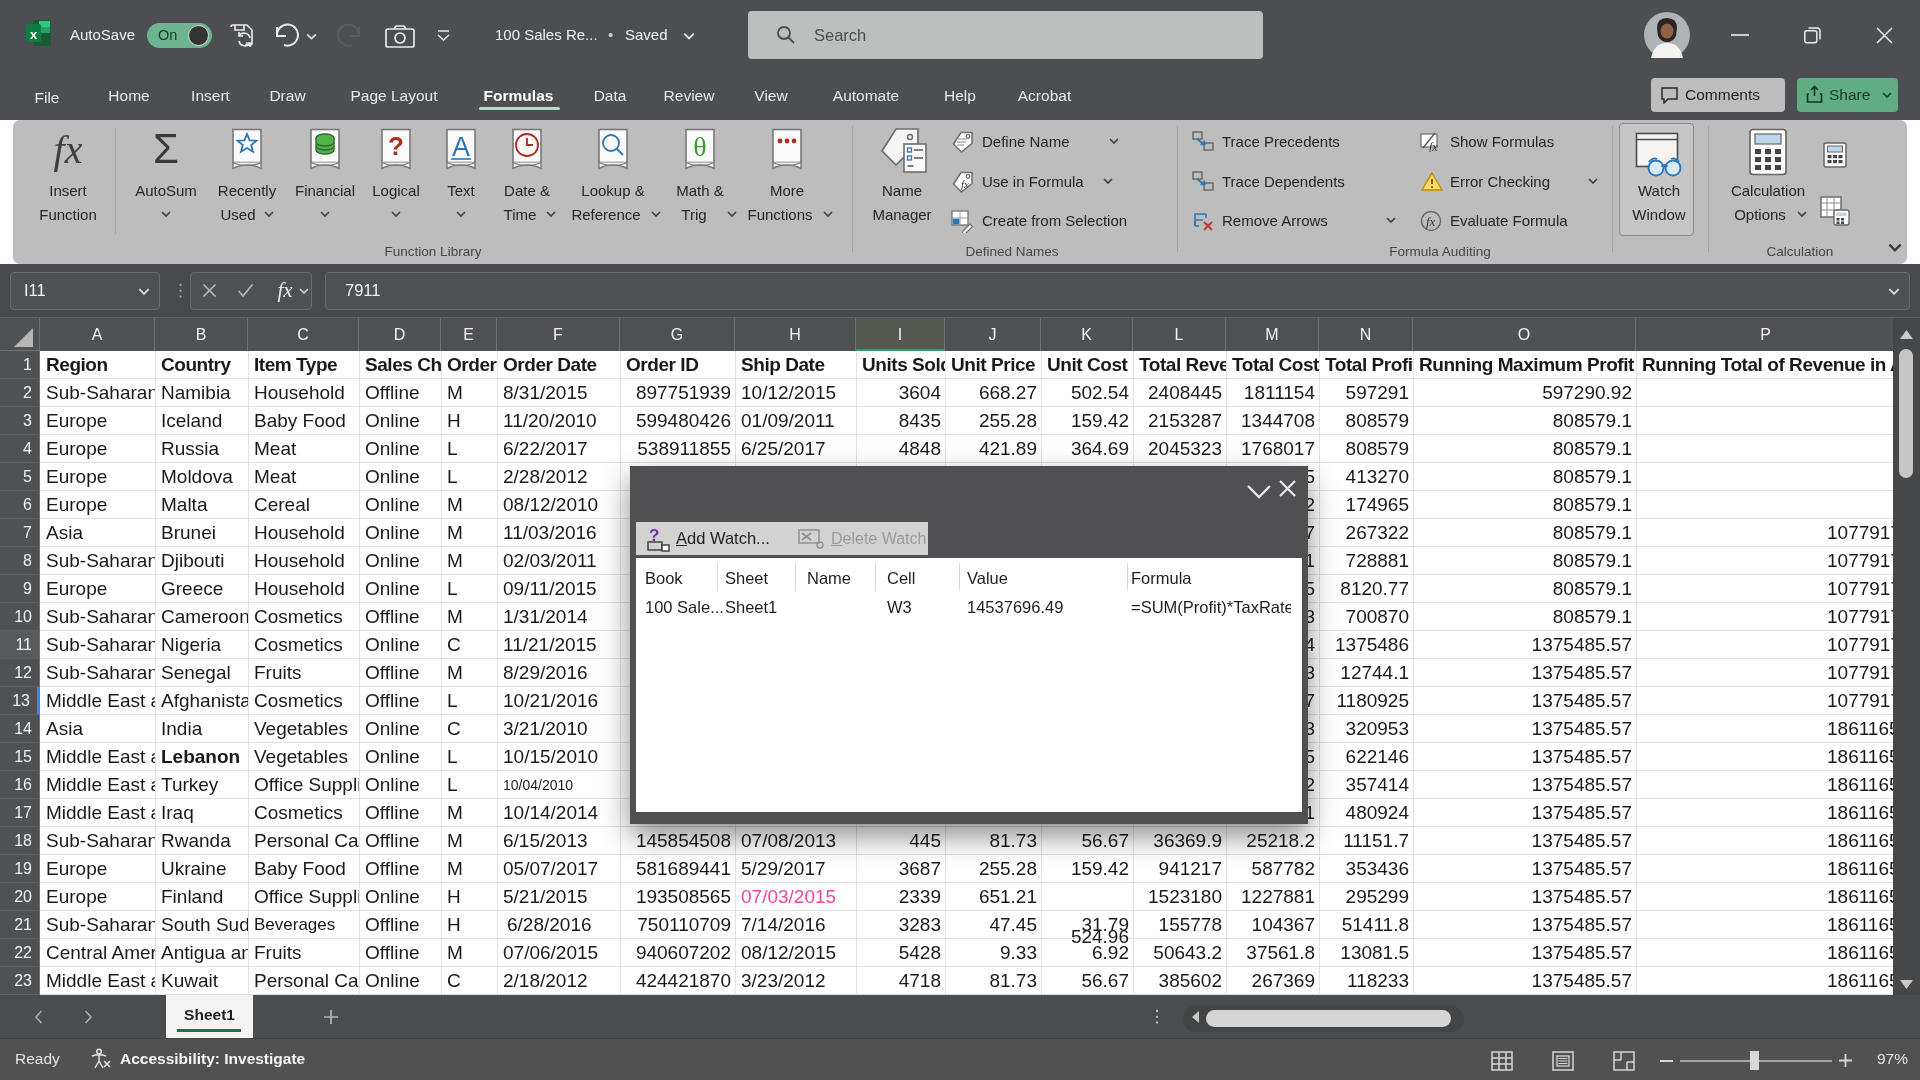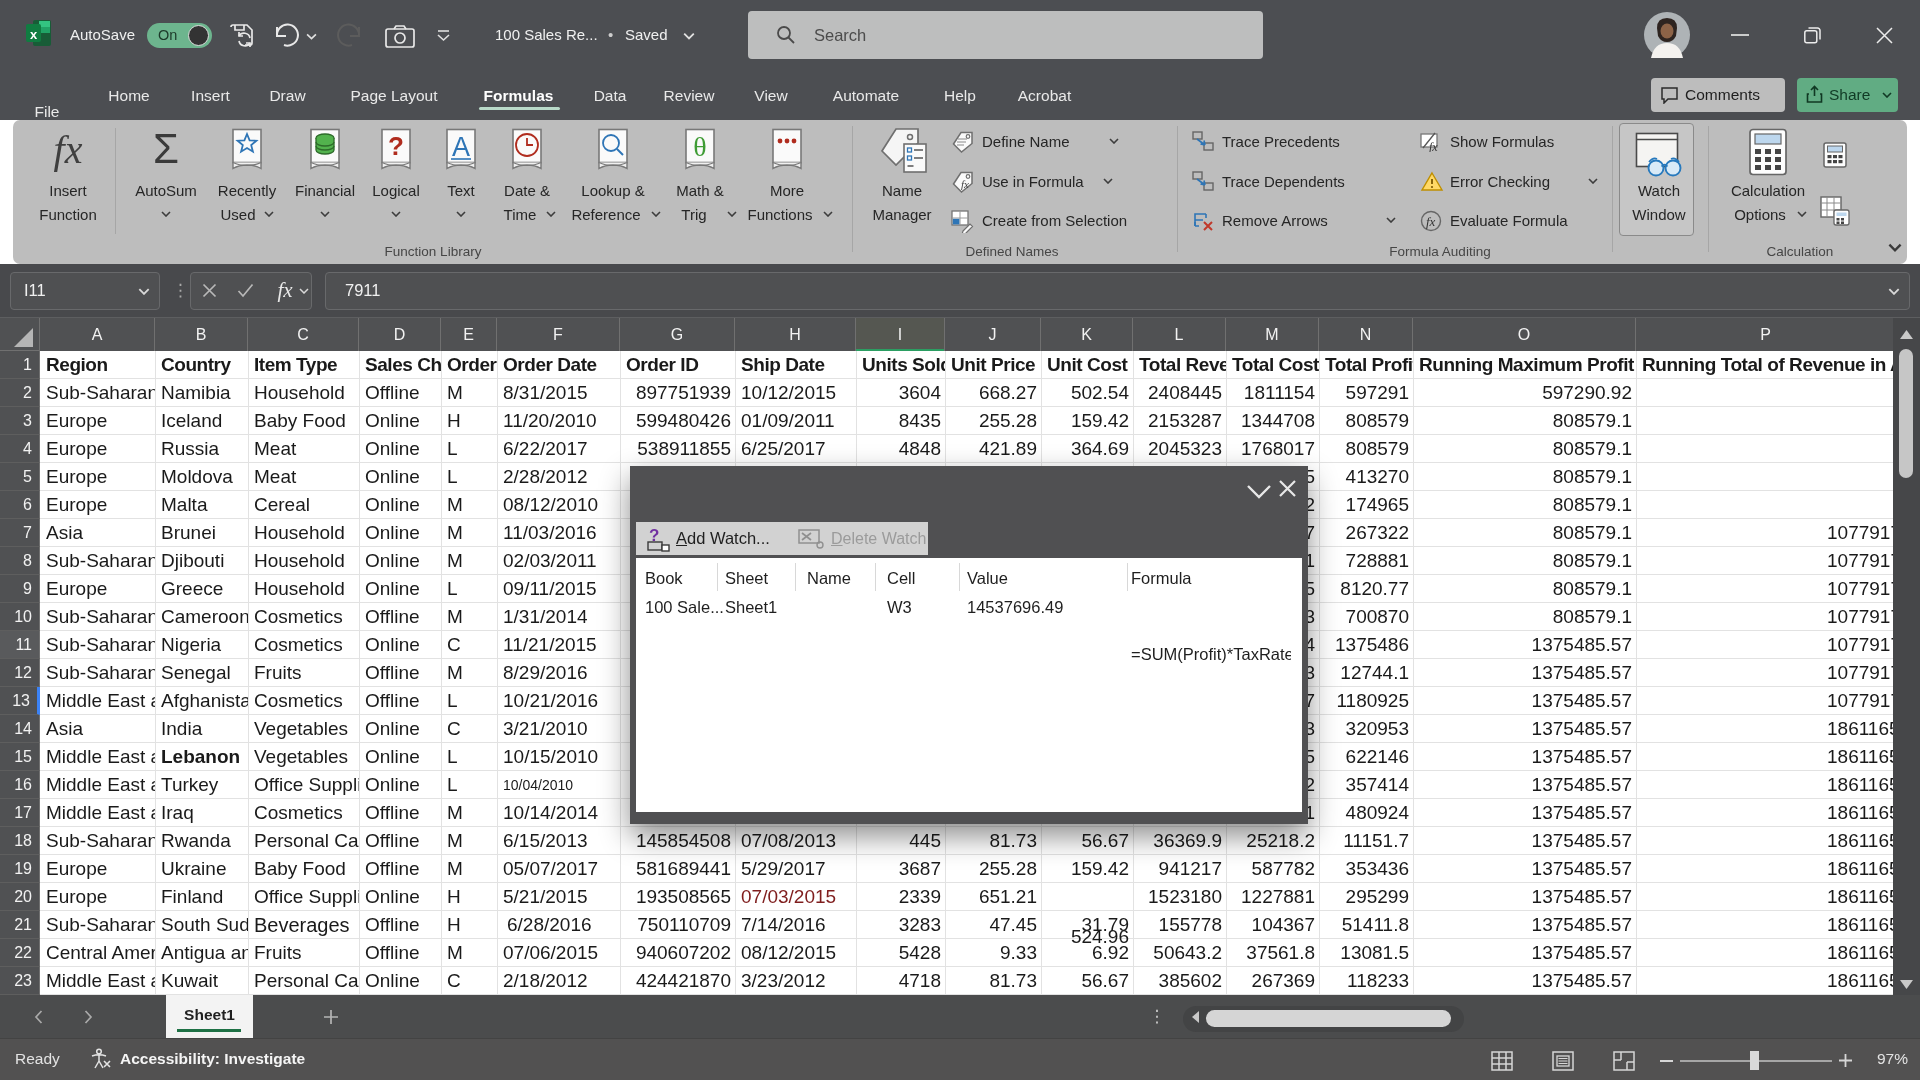--- a/index.html
+++ b/index.html
@@ -60,21 +60,21 @@
 <svg style="position:absolute;left:1731px;top:34px" width="18" height="2" viewBox="0 0 18 2">
       <path d="M0 1 h18" stroke="#ececec" stroke-width="1.6"></path>
     </svg>
 <svg style="position:absolute;left:1804px;top:27px" width="17" height="17" viewBox="0 0 17 17">
 <rect x="0.8" y="3.8" width="12" height="12" rx="2" fill="none" stroke="#ececec" stroke-width="1.5"></rect>
 <path d="M4.5 1 h9 a2.5 2.5 0 0 1 2.5 2.5 v9" fill="none" stroke="#ececec" stroke-width="1.5"></path>
 </svg>
 <svg style="position:absolute;left:1876px;top:27px" width="17" height="17" viewBox="0 0 17 17">
 <path d="M1 1 L16 16 M16 1 L1 16" stroke="#ececec" stroke-width="1.5"></path>
 </svg>
-<div style="position:absolute;left:30px;top:98px;width:34px;height:28px;font-size:15.5px;color:#e9e9e9;font-weight:400;text-align:center;line-height:28px;white-space:nowrap;overflow:hidden;">File</div>
+<div style="position:absolute;left:30px;top:84px;width:34px;height:28px;font-size:15.5px;color:#e9e9e9;font-weight:400;text-align:center;line-height:28px;white-space:nowrap;overflow:hidden;">File</div>
 <div style="position:absolute;left:101px;top:82px;width:56px;height:28px;font-size:15.5px;color:#e9e9e9;font-weight:400;text-align:center;line-height:28px;white-space:nowrap;overflow:hidden;">Home</div>
 <div style="position:absolute;left:187px;top:82px;width:47px;height:28px;font-size:15.5px;color:#e9e9e9;font-weight:400;text-align:center;line-height:28px;white-space:nowrap;overflow:hidden;">Insert</div>
 <div style="position:absolute;left:264px;top:82px;width:47px;height:28px;font-size:15.5px;color:#e9e9e9;font-weight:400;text-align:center;line-height:28px;white-space:nowrap;overflow:hidden;">Draw</div>
 <div style="position:absolute;left:340px;top:82px;width:108px;height:28px;font-size:15.5px;color:#e9e9e9;font-weight:400;text-align:center;line-height:28px;white-space:nowrap;overflow:hidden;">Page Layout</div>
 <div style="position:absolute;left:476px;top:82px;width:85px;height:28px;font-size:15.5px;color:#ffffff;font-weight:700;text-align:center;line-height:28px;white-space:nowrap;overflow:hidden;">Formulas</div>
 <div style="position:absolute;left:588px;top:82px;width:44px;height:28px;font-size:15.5px;color:#e9e9e9;font-weight:400;text-align:center;line-height:28px;white-space:nowrap;overflow:hidden;">Data</div>
 <div style="position:absolute;left:657px;top:82px;width:64px;height:28px;font-size:15.5px;color:#e9e9e9;font-weight:400;text-align:center;line-height:28px;white-space:nowrap;overflow:hidden;">Review</div>
 <div style="position:absolute;left:750px;top:82px;width:42px;height:28px;font-size:15.5px;color:#e9e9e9;font-weight:400;text-align:center;line-height:28px;white-space:nowrap;overflow:hidden;">View</div>
 <div style="position:absolute;left:821px;top:82px;width:90px;height:28px;font-size:15.5px;color:#e9e9e9;font-weight:400;text-align:center;line-height:28px;white-space:nowrap;overflow:hidden;">Automate</div>
 <div style="position:absolute;left:939px;top:82px;width:42px;height:28px;font-size:15.5px;color:#e9e9e9;font-weight:400;text-align:center;line-height:28px;white-space:nowrap;overflow:hidden;">Help</div>
@@ -674,32 +674,32 @@
       <div style="position:absolute;left:1319px;top:537px;width:94px;height:28px;font-size:19px;font-weight:400;color:#1a1a1a;text-align:right;padding-right:4px;letter-spacing:0px;line-height:28px;white-space:nowrap;overflow:hidden;">353436</div>
       <div style="position:absolute;left:1413px;top:537px;width:223px;height:28px;font-size:19px;font-weight:400;color:#1a1a1a;text-align:right;padding-right:4px;letter-spacing:0px;line-height:28px;white-space:nowrap;overflow:hidden;">1375485.57</div>
       <div style="position:absolute;left:1827px;top:537px;width:66px;height:28px;font-size:19px;color:#1a1a1a;line-height:28px;white-space:nowrap;overflow:hidden;">1861165</div>
       <div style="position:absolute;left:40px;top:565px;width:115px;height:28px;font-size:19px;font-weight:400;color:#1a1a1a;text-align:left;padding-left:6px;letter-spacing:0px;line-height:28px;white-space:nowrap;overflow:hidden;">Europe</div>
       <div style="position:absolute;left:155px;top:565px;width:93px;height:28px;font-size:19px;font-weight:400;color:#1a1a1a;text-align:left;padding-left:6px;letter-spacing:0px;line-height:28px;white-space:nowrap;overflow:hidden;">Finland</div>
       <div style="position:absolute;left:248px;top:565px;width:111px;height:28px;font-size:19px;font-weight:400;color:#1a1a1a;text-align:left;padding-left:6px;letter-spacing:0px;line-height:28px;white-space:nowrap;overflow:hidden;">Office Supplies</div>
       <div style="position:absolute;left:359px;top:565px;width:82px;height:28px;font-size:19px;font-weight:400;color:#1a1a1a;text-align:left;padding-left:6px;letter-spacing:0px;line-height:28px;white-space:nowrap;overflow:hidden;">Online</div>
       <div style="position:absolute;left:441px;top:565px;width:56px;height:28px;font-size:19px;font-weight:400;color:#1a1a1a;text-align:left;padding-left:6px;letter-spacing:0px;line-height:28px;white-space:nowrap;overflow:hidden;">H</div>
       <div style="position:absolute;left:497px;top:565px;width:123px;height:28px;font-size:19px;font-weight:400;color:#1a1a1a;text-align:left;padding-left:6px;letter-spacing:0px;line-height:28px;white-space:nowrap;overflow:hidden;">5/21/2015</div>
       <div style="position:absolute;left:620px;top:565px;width:115px;height:28px;font-size:19px;font-weight:400;color:#1a1a1a;text-align:right;padding-right:4px;letter-spacing:0px;line-height:28px;white-space:nowrap;overflow:hidden;">193508565</div>
-      <div style="position:absolute;left:735px;top:565px;width:121px;height:28px;font-size:19px;font-weight:400;color:#7f1d1d;text-align:left;padding-left:6px;letter-spacing:0px;line-height:28px;white-space:nowrap;overflow:hidden;">07/03/2015</div>
+      <div style="position:absolute;left:735px;top:565px;width:121px;height:28px;font-size:19px;font-weight:400;color:#ec4899;text-align:left;padding-left:6px;letter-spacing:0px;line-height:28px;white-space:nowrap;overflow:hidden;">07/03/2015</div>
       <div style="position:absolute;left:856px;top:565px;width:89px;height:28px;font-size:19px;font-weight:400;color:#1a1a1a;text-align:right;padding-right:4px;letter-spacing:0px;line-height:28px;white-space:nowrap;overflow:hidden;">2339</div>
       <div style="position:absolute;left:945px;top:565px;width:96px;height:28px;font-size:19px;font-weight:400;color:#1a1a1a;text-align:right;padding-right:4px;letter-spacing:0px;line-height:28px;white-space:nowrap;overflow:hidden;">651.21</div>
       <div style="position:absolute;left:1041px;top:565px;width:92px;height:28px;font-size:19px;font-weight:400;color:#1a1a1a;text-align:right;padding-right:4px;letter-spacing:0px;line-height:28px;white-space:nowrap;overflow:hidden;margin-top:40px;">524.96</div>
       <div style="position:absolute;left:1133px;top:565px;width:93px;height:28px;font-size:19px;font-weight:400;color:#1a1a1a;text-align:right;padding-right:4px;letter-spacing:0px;line-height:28px;white-space:nowrap;overflow:hidden;">1523180</div>
       <div style="position:absolute;left:1226px;top:565px;width:93px;height:28px;font-size:19px;font-weight:400;color:#1a1a1a;text-align:right;padding-right:4px;letter-spacing:0px;line-height:28px;white-space:nowrap;overflow:hidden;">1227881</div>
       <div style="position:absolute;left:1319px;top:565px;width:94px;height:28px;font-size:19px;font-weight:400;color:#1a1a1a;text-align:right;padding-right:4px;letter-spacing:0px;line-height:28px;white-space:nowrap;overflow:hidden;">295299</div>
       <div style="position:absolute;left:1413px;top:565px;width:223px;height:28px;font-size:19px;font-weight:400;color:#1a1a1a;text-align:right;padding-right:4px;letter-spacing:0px;line-height:28px;white-space:nowrap;overflow:hidden;">1375485.57</div>
       <div style="position:absolute;left:1827px;top:565px;width:66px;height:28px;font-size:19px;color:#1a1a1a;line-height:28px;white-space:nowrap;overflow:hidden;">1861165</div>
       <div style="position:absolute;left:40px;top:593px;width:115px;height:28px;font-size:19px;font-weight:400;color:#1a1a1a;text-align:left;padding-left:6px;letter-spacing:0px;line-height:28px;white-space:nowrap;overflow:hidden;">Sub-Saharan Africa</div>
       <div style="position:absolute;left:155px;top:593px;width:93px;height:28px;font-size:19px;font-weight:400;color:#1a1a1a;text-align:left;padding-left:6px;letter-spacing:0px;line-height:28px;white-space:nowrap;overflow:hidden;">South Sudan</div>
-      <div style="position:absolute;left:248px;top:593px;width:111px;height:28px;font-size:20px;font-weight:400;color:#1a1a1a;text-align:left;padding-left:6px;letter-spacing:0px;line-height:28px;white-space:nowrap;overflow:hidden;">Beverages</div>
+      <div style="position:absolute;left:248px;top:593px;width:111px;height:28px;font-size:17px;font-weight:400;color:#1a1a1a;text-align:left;padding-left:6px;letter-spacing:0px;line-height:28px;white-space:nowrap;overflow:hidden;">Beverages</div>
       <div style="position:absolute;left:359px;top:593px;width:82px;height:28px;font-size:19px;font-weight:400;color:#1a1a1a;text-align:left;padding-left:6px;letter-spacing:0px;line-height:28px;white-space:nowrap;overflow:hidden;">Offline</div>
       <div style="position:absolute;left:441px;top:593px;width:56px;height:28px;font-size:19px;font-weight:400;color:#1a1a1a;text-align:left;padding-left:6px;letter-spacing:0px;line-height:28px;white-space:nowrap;overflow:hidden;">H</div>
       <div style="position:absolute;left:497px;top:593px;width:123px;height:28px;font-size:19px;font-weight:400;color:#1a1a1a;text-align:left;padding-left:10px;letter-spacing:0px;line-height:28px;white-space:nowrap;overflow:hidden;">6/28/2016</div>
       <div style="position:absolute;left:620px;top:593px;width:115px;height:28px;font-size:19px;font-weight:400;color:#1a1a1a;text-align:right;padding-right:4px;letter-spacing:0px;line-height:28px;white-space:nowrap;overflow:hidden;">750110709</div>
       <div style="position:absolute;left:735px;top:593px;width:121px;height:28px;font-size:19px;font-weight:400;color:#1a1a1a;text-align:left;padding-left:6px;letter-spacing:0px;line-height:28px;white-space:nowrap;overflow:hidden;">7/14/2016</div>
       <div style="position:absolute;left:856px;top:593px;width:89px;height:28px;font-size:19px;font-weight:400;color:#1a1a1a;text-align:right;padding-right:4px;letter-spacing:0px;line-height:28px;white-space:nowrap;overflow:hidden;">3283</div>
       <div style="position:absolute;left:945px;top:593px;width:96px;height:28px;font-size:19px;font-weight:400;color:#1a1a1a;text-align:right;padding-right:4px;letter-spacing:0px;line-height:28px;white-space:nowrap;overflow:hidden;">47.45</div>
       <div style="position:absolute;left:1041px;top:593px;width:92px;height:28px;font-size:19px;font-weight:400;color:#1a1a1a;text-align:right;padding-right:4px;letter-spacing:0px;line-height:28px;white-space:nowrap;overflow:hidden;">31.79</div>
       <div style="position:absolute;left:1133px;top:593px;width:93px;height:28px;font-size:19px;font-weight:400;color:#1a1a1a;text-align:right;padding-right:4px;letter-spacing:0px;line-height:28px;white-space:nowrap;overflow:hidden;">155778</div>
       <div style="position:absolute;left:1226px;top:593px;width:93px;height:28px;font-size:19px;font-weight:400;color:#1a1a1a;text-align:right;padding-right:4px;letter-spacing:0px;line-height:28px;white-space:nowrap;overflow:hidden;">104367</div>
@@ -823,14 +823,14 @@
       <div style="position:absolute;left:501px;top:99px;width:150px;height:26px;font-size:16.5px;color:#1f1f1f;font-weight:400;text-align:left;line-height:26px;white-space:nowrap;overflow:hidden;">Formula</div>
       <div style="position:absolute;left:87px;top:97px;width:1px;height:28px;background:#d8d8d8;"></div>
       <div style="position:absolute;left:165px;top:97px;width:1px;height:28px;background:#d8d8d8;"></div>
       <div style="position:absolute;left:245px;top:97px;width:1px;height:28px;background:#d8d8d8;"></div>
       <div style="position:absolute;left:329px;top:97px;width:1px;height:28px;background:#d8d8d8;"></div>
       <div style="position:absolute;left:497px;top:97px;width:1px;height:28px;background:#d8d8d8;"></div>
       <div style="position:absolute;left:15px;top:128px;width:82px;height:26px;font-size:16.5px;color:#1f1f1f;font-weight:400;text-align:left;line-height:26px;white-space:nowrap;overflow:hidden;">100 Sale...</div>
       <div style="position:absolute;left:95px;top:128px;width:75px;height:26px;font-size:16.5px;color:#1f1f1f;font-weight:400;text-align:left;line-height:26px;white-space:nowrap;overflow:hidden;">Sheet1</div>
       <div style="position:absolute;left:257px;top:128px;width:70px;height:26px;font-size:16.5px;color:#1f1f1f;font-weight:400;text-align:left;line-height:26px;white-space:nowrap;overflow:hidden;">W3</div>
       <div style="position:absolute;left:337px;top:128px;width:150px;height:26px;font-size:16.5px;color:#1f1f1f;font-weight:400;text-align:left;line-height:26px;white-space:nowrap;overflow:hidden;">14537696.49</div>
-      <div style="position:absolute;left:501px;top:128px;width:160px;height:26px;font-size:16.5px;color:#1f1f1f;font-weight:400;text-align:left;line-height:26px;white-space:nowrap;overflow:hidden;margin-top:47px;">=SUM(Profit)*TaxRate</div>
+      <div style="position:absolute;left:501px;top:128px;width:160px;height:26px;font-size:16.5px;color:#1f1f1f;font-weight:400;text-align:left;line-height:26px;white-space:nowrap;overflow:hidden;">=SUM(Profit)*TaxRate</div>
     </div>
 </div>
 </body></html>

